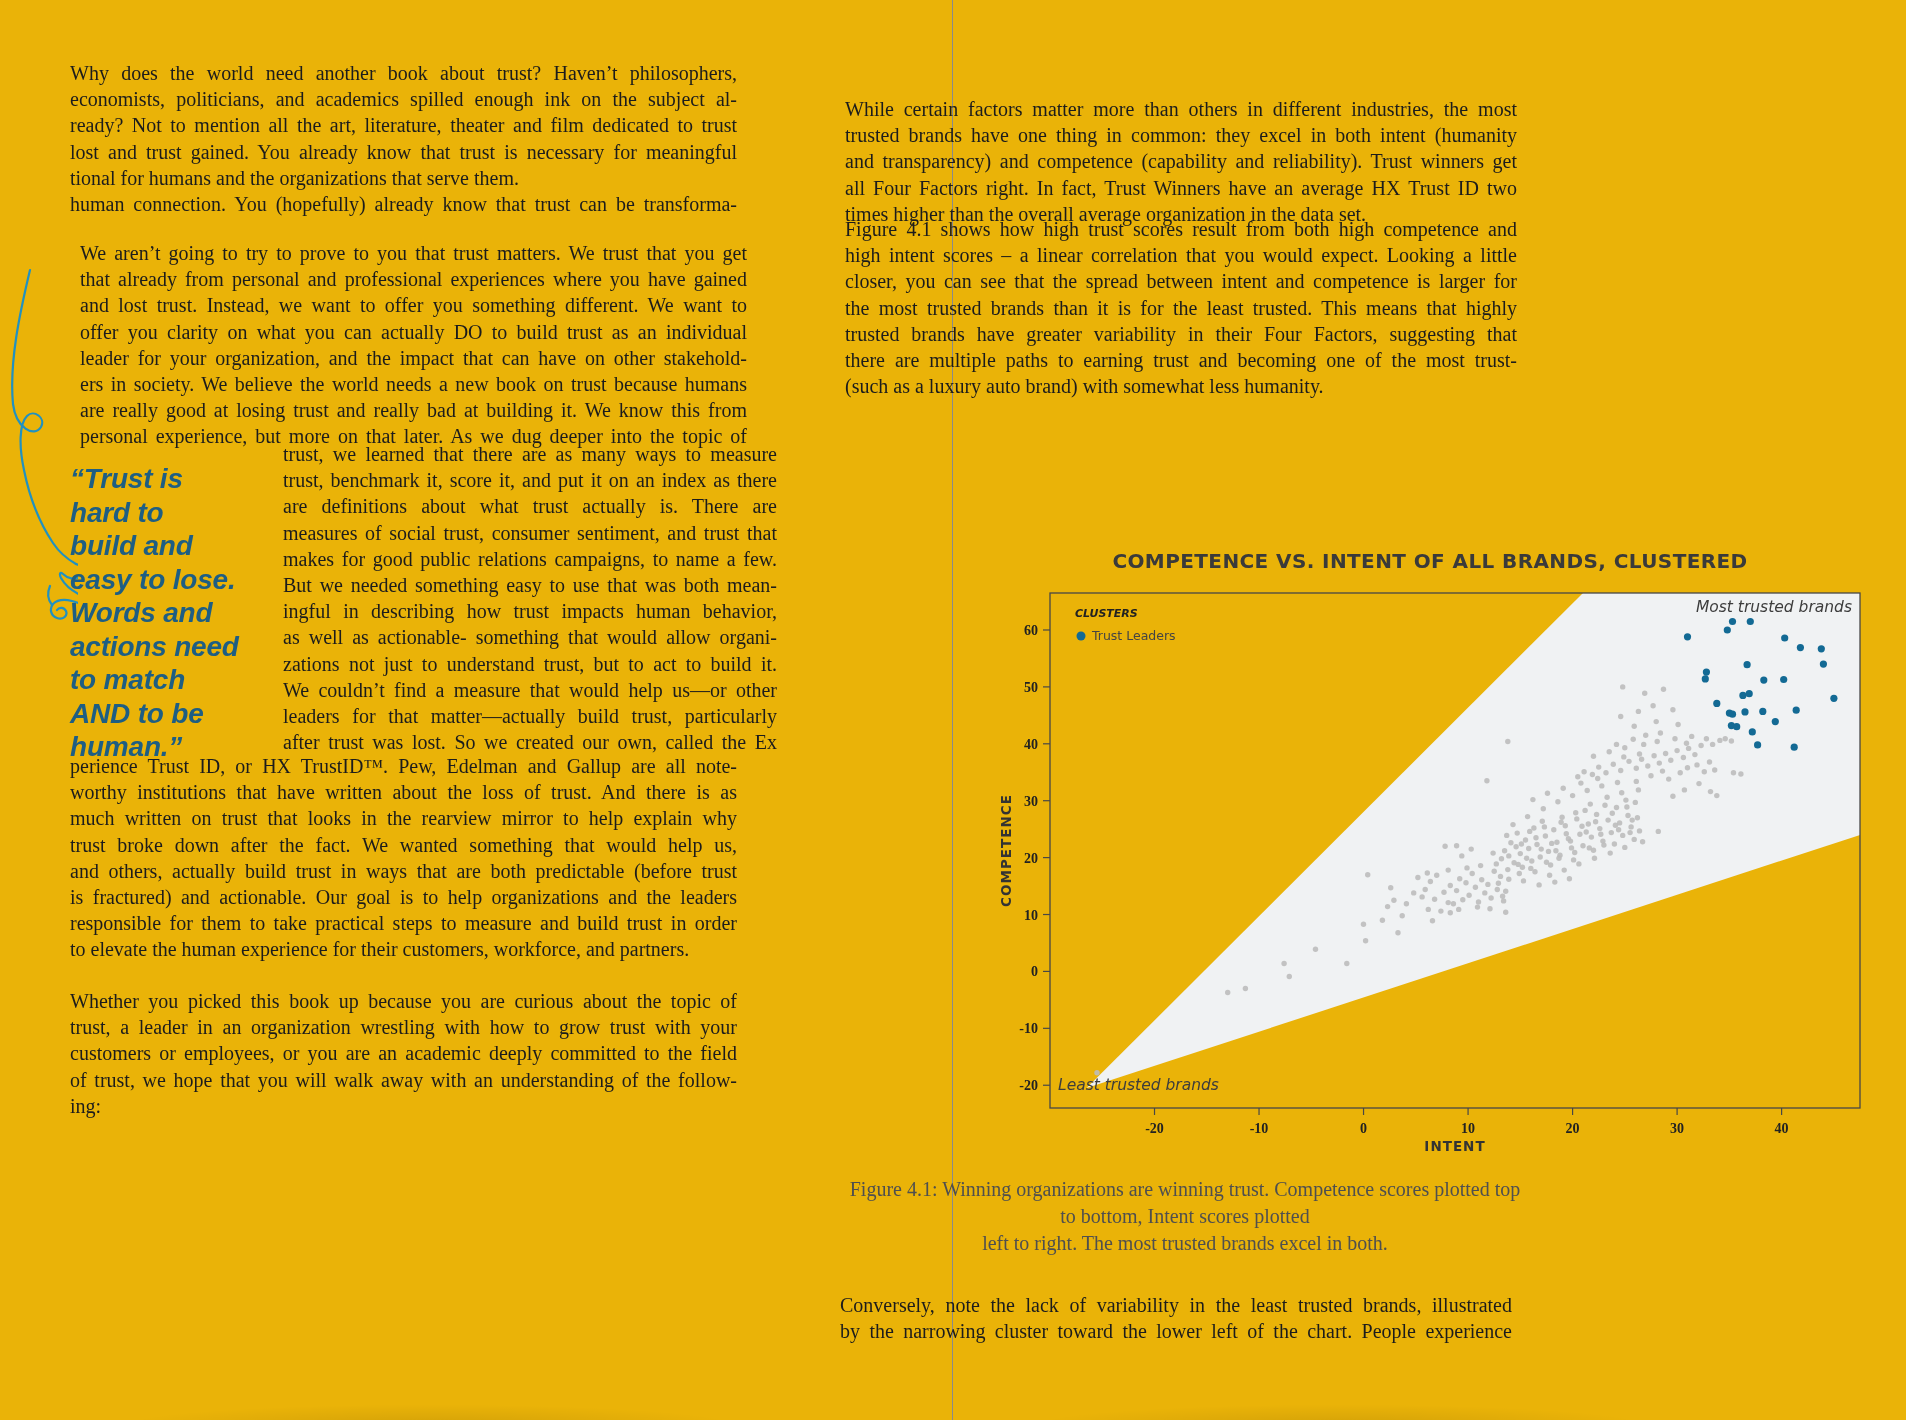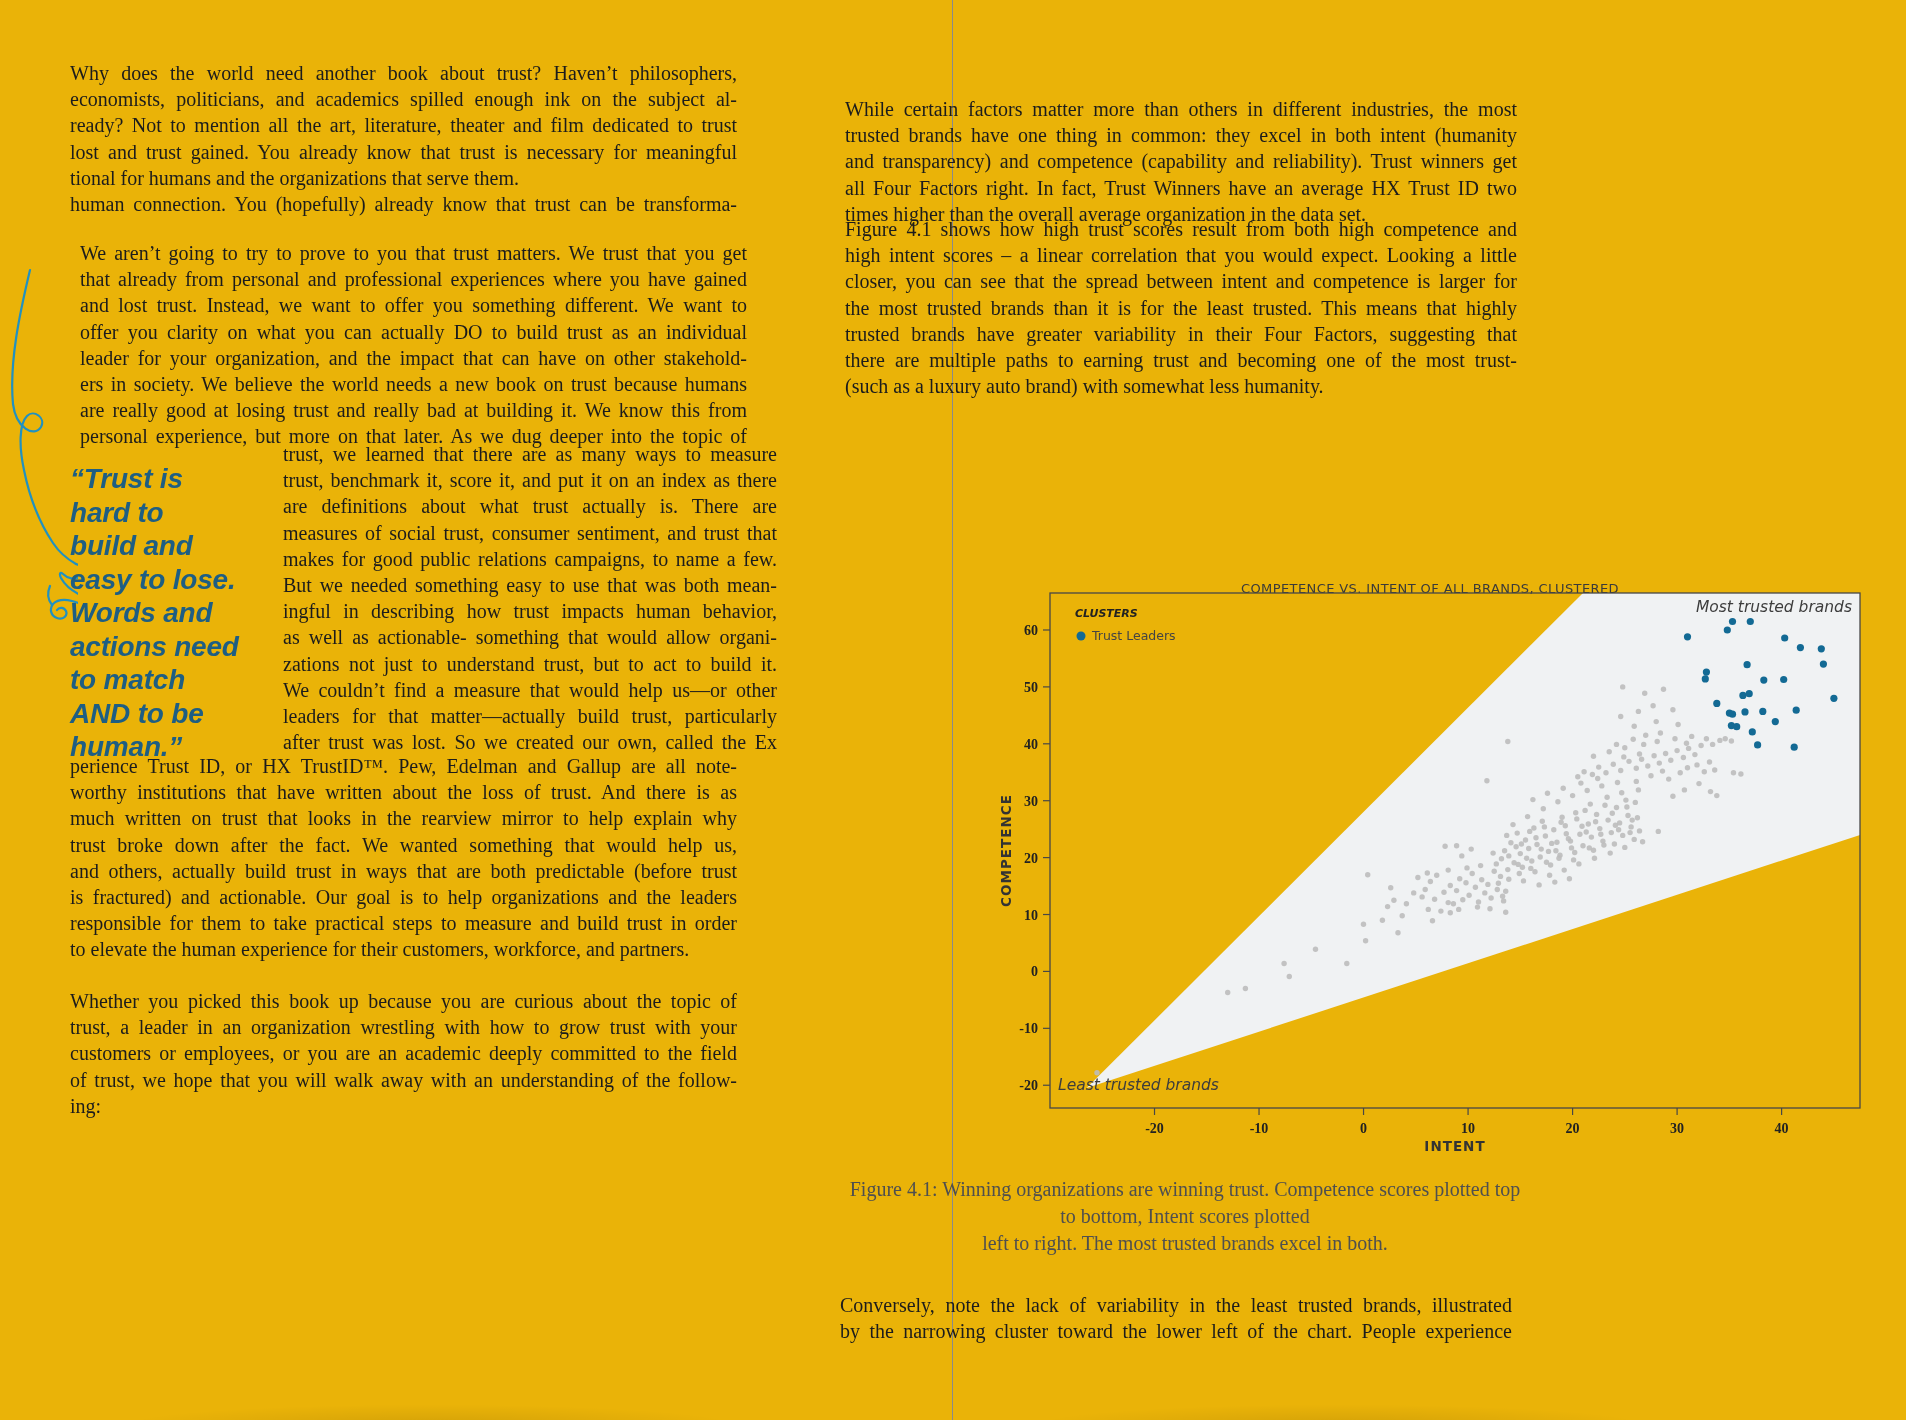--- a/index.html
+++ b/index.html
@@ -6,21 +6,21 @@
   #page{position:relative;width:1906px;height:1420px;background:#eab308;overflow:hidden;
         font-family:"Liberation Serif",serif;color:#1c1c1c;}
   .textblock{position:absolute;font-size:20px;line-height:26.2px;color:#1c1c1c;}
   .textblock .line{text-align:justify;text-align-last:justify;white-space:normal;}
   .textblock .line.endline{text-align-last:left;}
   .quote{position:absolute;font-family:"Liberation Sans",sans-serif;font-weight:bold;font-style:italic;
          font-size:28px;line-height:33.5px;color:#1e5e83;letter-spacing:-0.2px;}
   .quote .line{text-align:left !important;text-align-last:left !important;}
   .gutter{position:absolute;top:0;width:1px;height:1420px;background:#8a8a8a;}
   .chart-title{position:absolute;text-align:center;font-family:"DejaVu Sans","Liberation Sans",sans-serif;
-               font-weight:normal;font-size:13px;letter-spacing:0.4px;color:#3a3a3a;margin-top:32px;}
+               font-weight:bold;font-size:20px;letter-spacing:0.4px;color:#3a3a3a;}
   .caption{position:absolute;text-align:center;font-size:20px;line-height:27px;color:#4f4f4f;}
   .caption .line{text-align:center !important;text-align-last:center !important;}
   svg text.tick{font:700 14px "Liberation Serif",serif;fill:#222;}
   svg text.axis-title{font:700 13.5px "DejaVu Sans","Liberation Sans",sans-serif;fill:#333;letter-spacing:1px;}
   svg text.annot{font:italic 15.5px "DejaVu Sans","Liberation Sans",sans-serif;fill:#3d3d3d;}
   svg text.lgnd-title{font:italic 700 11px "DejaVu Sans","Liberation Sans",sans-serif;fill:#222;}
   svg text.lgnd-label{font:12.5px "DejaVu Sans","Liberation Sans",sans-serif;fill:#444;}
   .hand{position:absolute;}
   .bottom-shade{position:absolute;left:0;bottom:0;width:1906px;height:24px;
      background:

